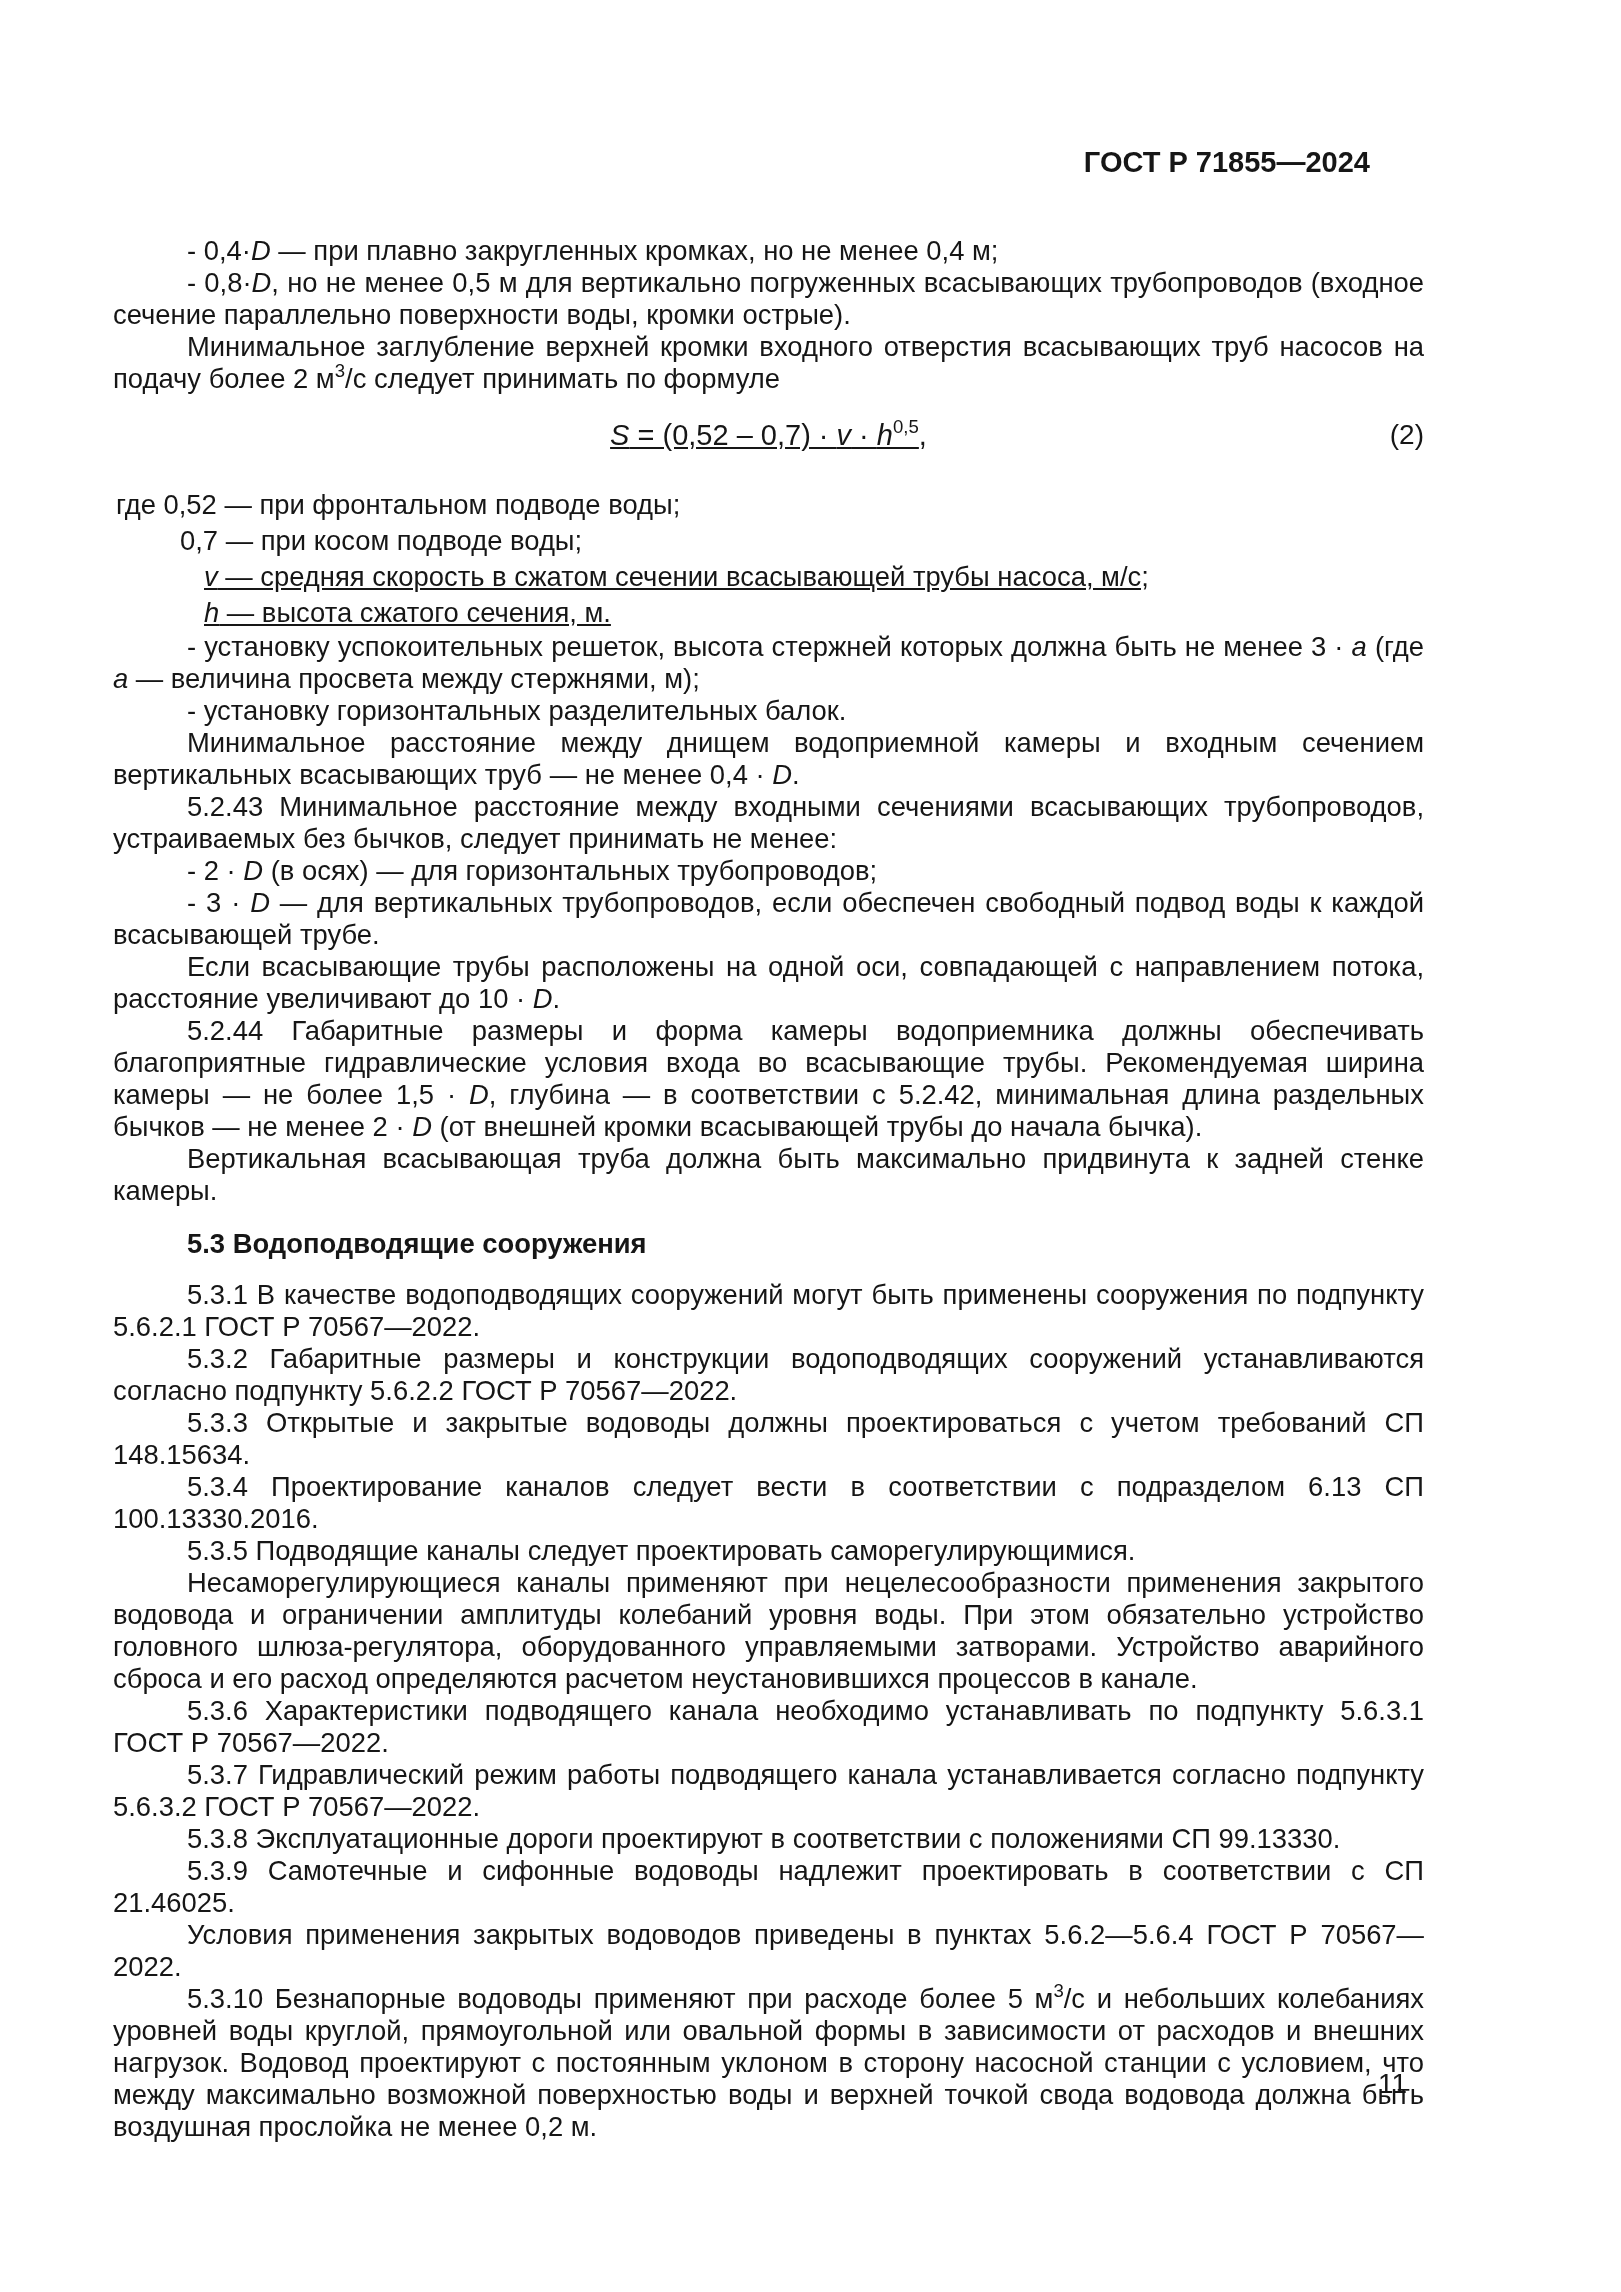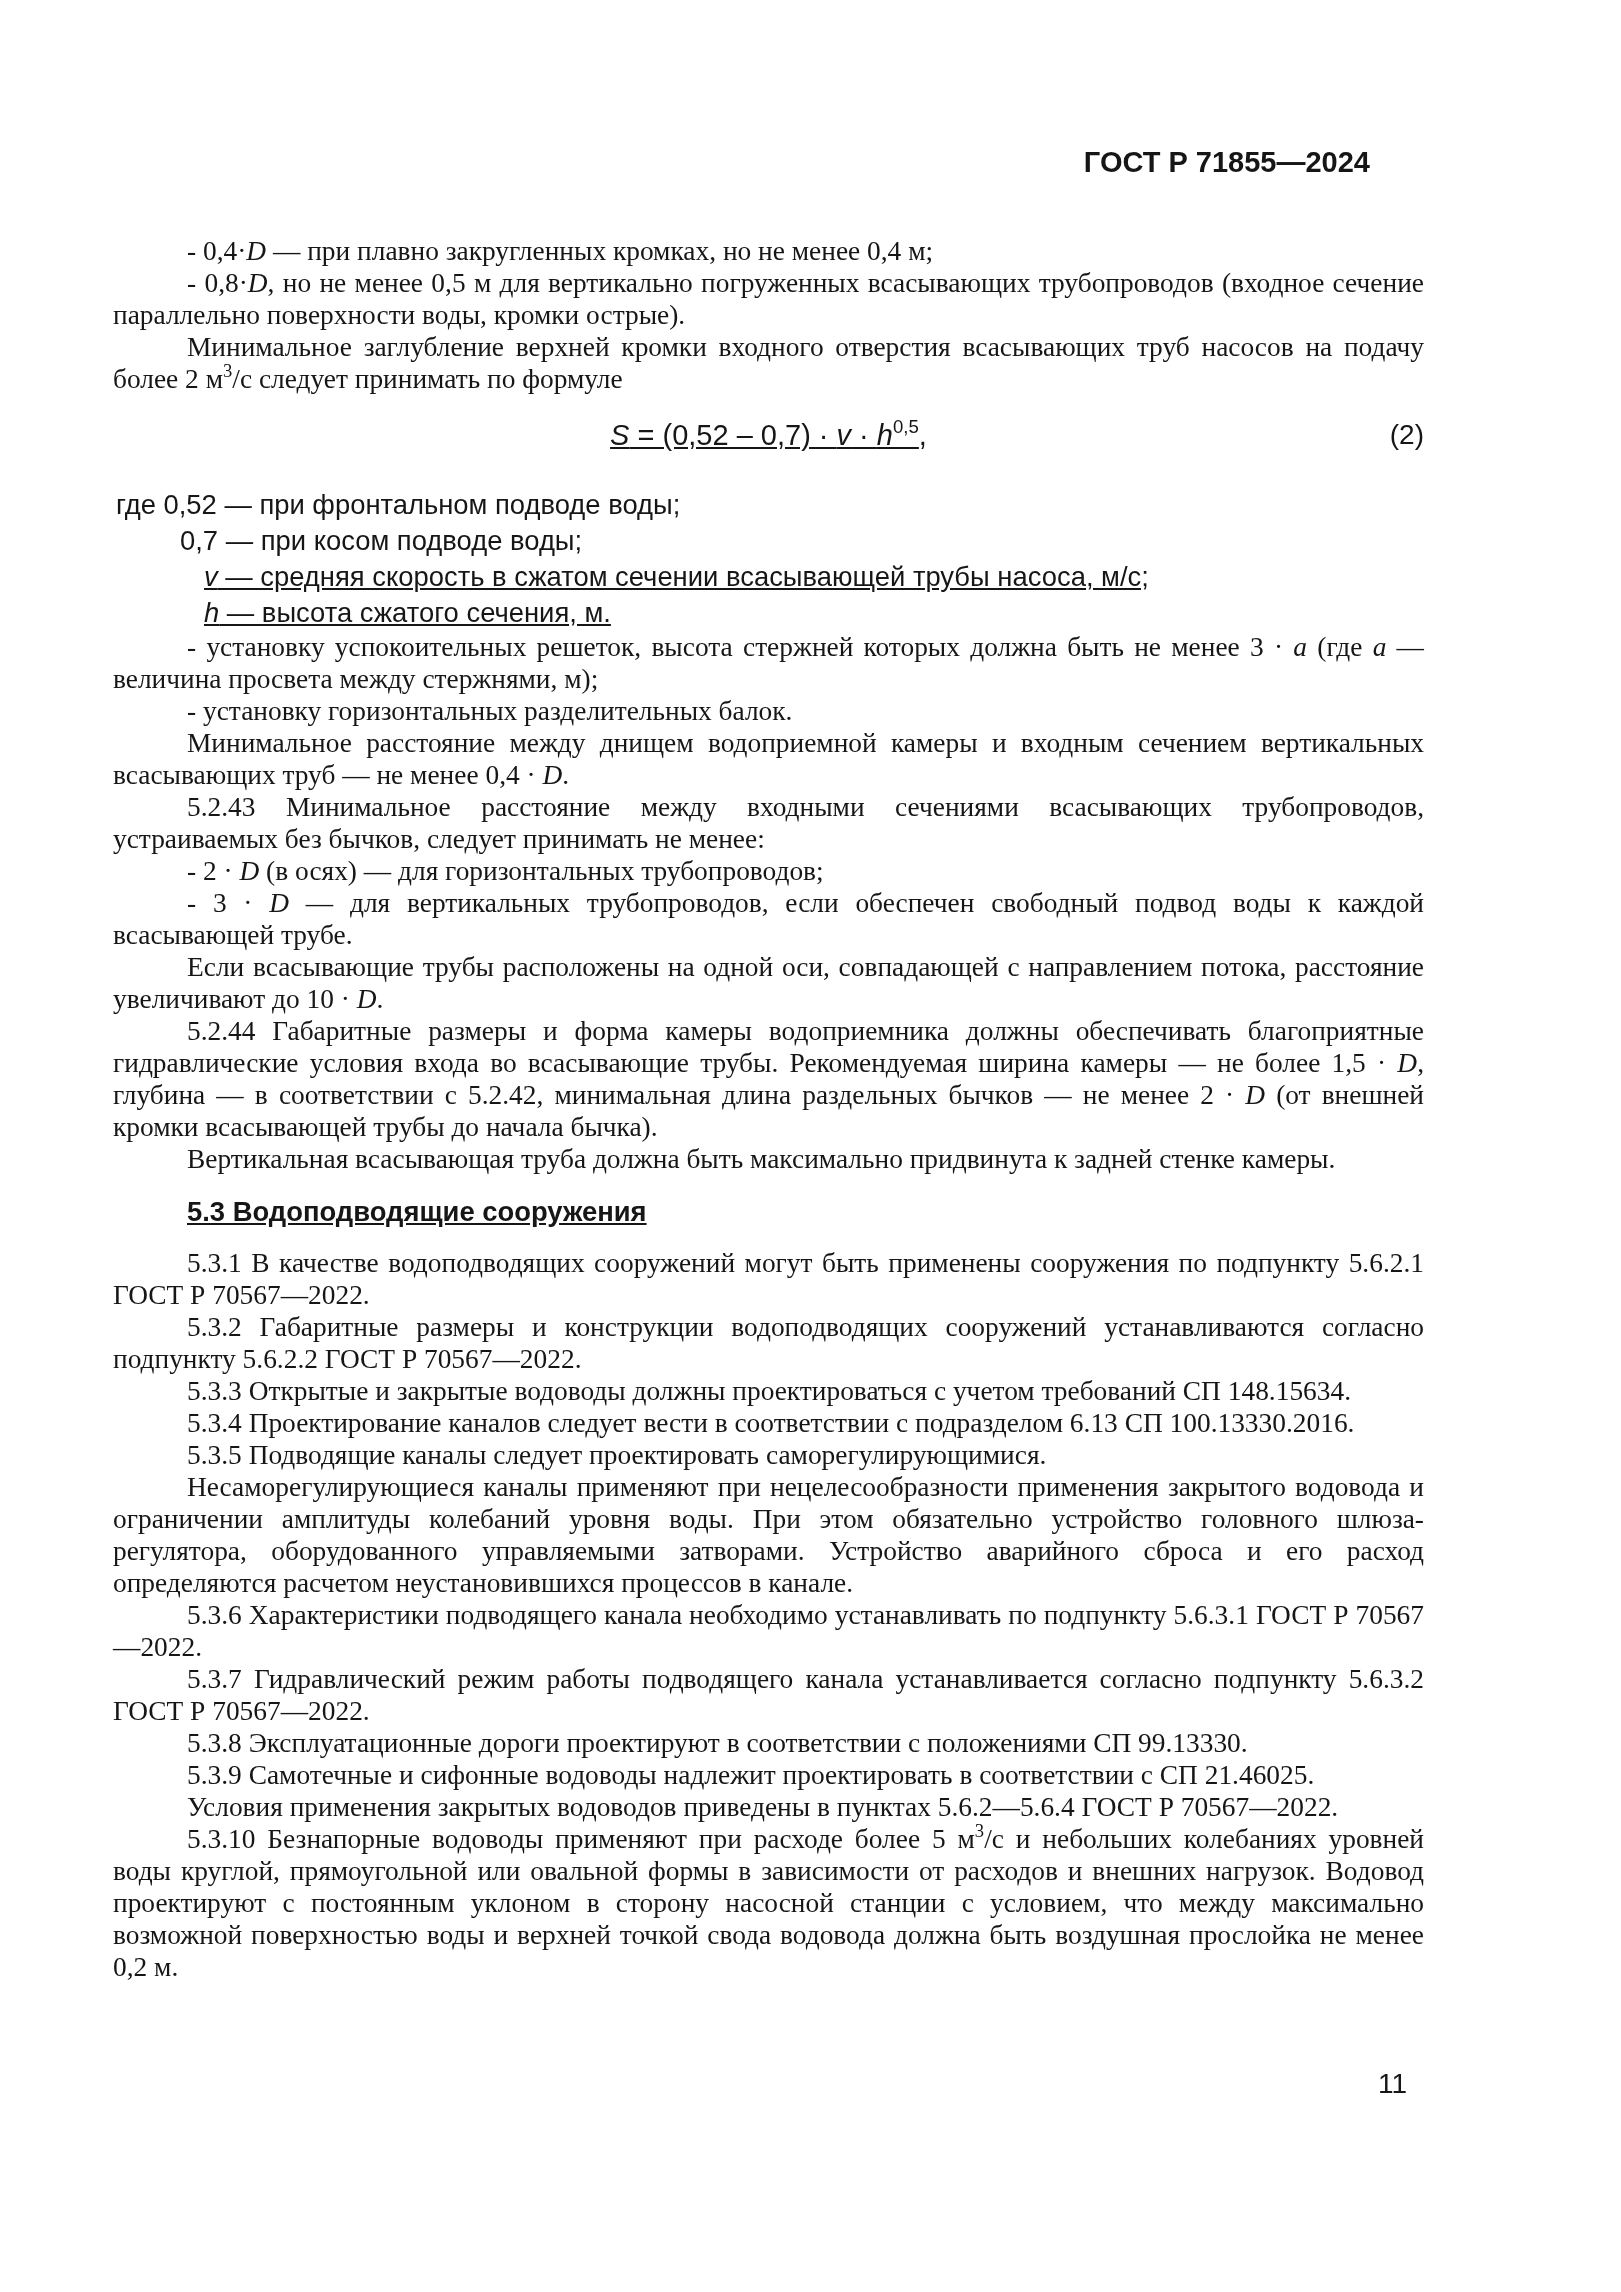--- a/index.html
+++ b/index.html
@@ -23,21 +23,21 @@
     font-weight:bold;
     font-size:29px;
     line-height:35px;
   }
   .body-text {
     position:absolute;
     top:235px; left:113px; width:1311px;
     text-align:justify;
   }
   .body-text p { margin:0; }
-  .ind { text-indent:74px;font-family:Liberation Serif, serif; }
+  .ind { text-indent:74px; }
   i { font-style:italic; }
   sup { font-size:18.6px; line-height:0; vertical-align:super; position:relative; top:-1px; }
 
   .formula-row {
     position:relative;
     margin:17.6px 0 29px 0;
     height:45px;
     display:flex;
     align-items:center;
     justify-content:center;
@@ -57,21 +57,20 @@
   .def-1 { padding-left:67px; }
   .def-2 { padding-left:91px;text-decoration:underline; }
 
   .after-defs { margin-top:7.8px !important; }
 
   .h2 {
     margin:21.6px 0 18.6px 0 !important;
     font-weight:bold;
     text-align:left;
     text-indent:74px;
-    text-decoration:underline;
   }
 
   .page-num {
     position:absolute;
     top:2068px; left:96px; width:1311px;
     text-align:right;
     font-size:28px;
   }
 </style>
 </head>

